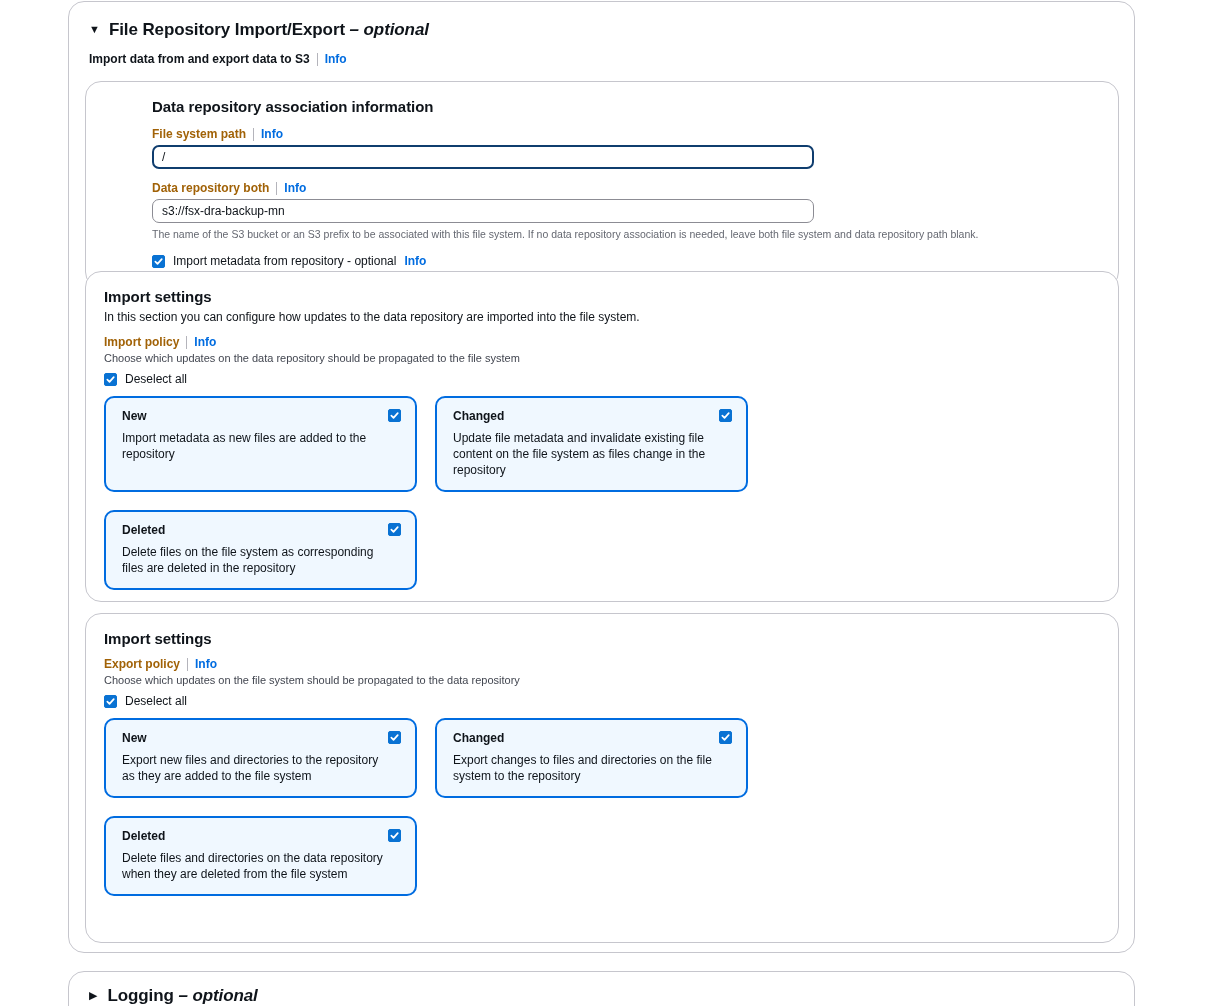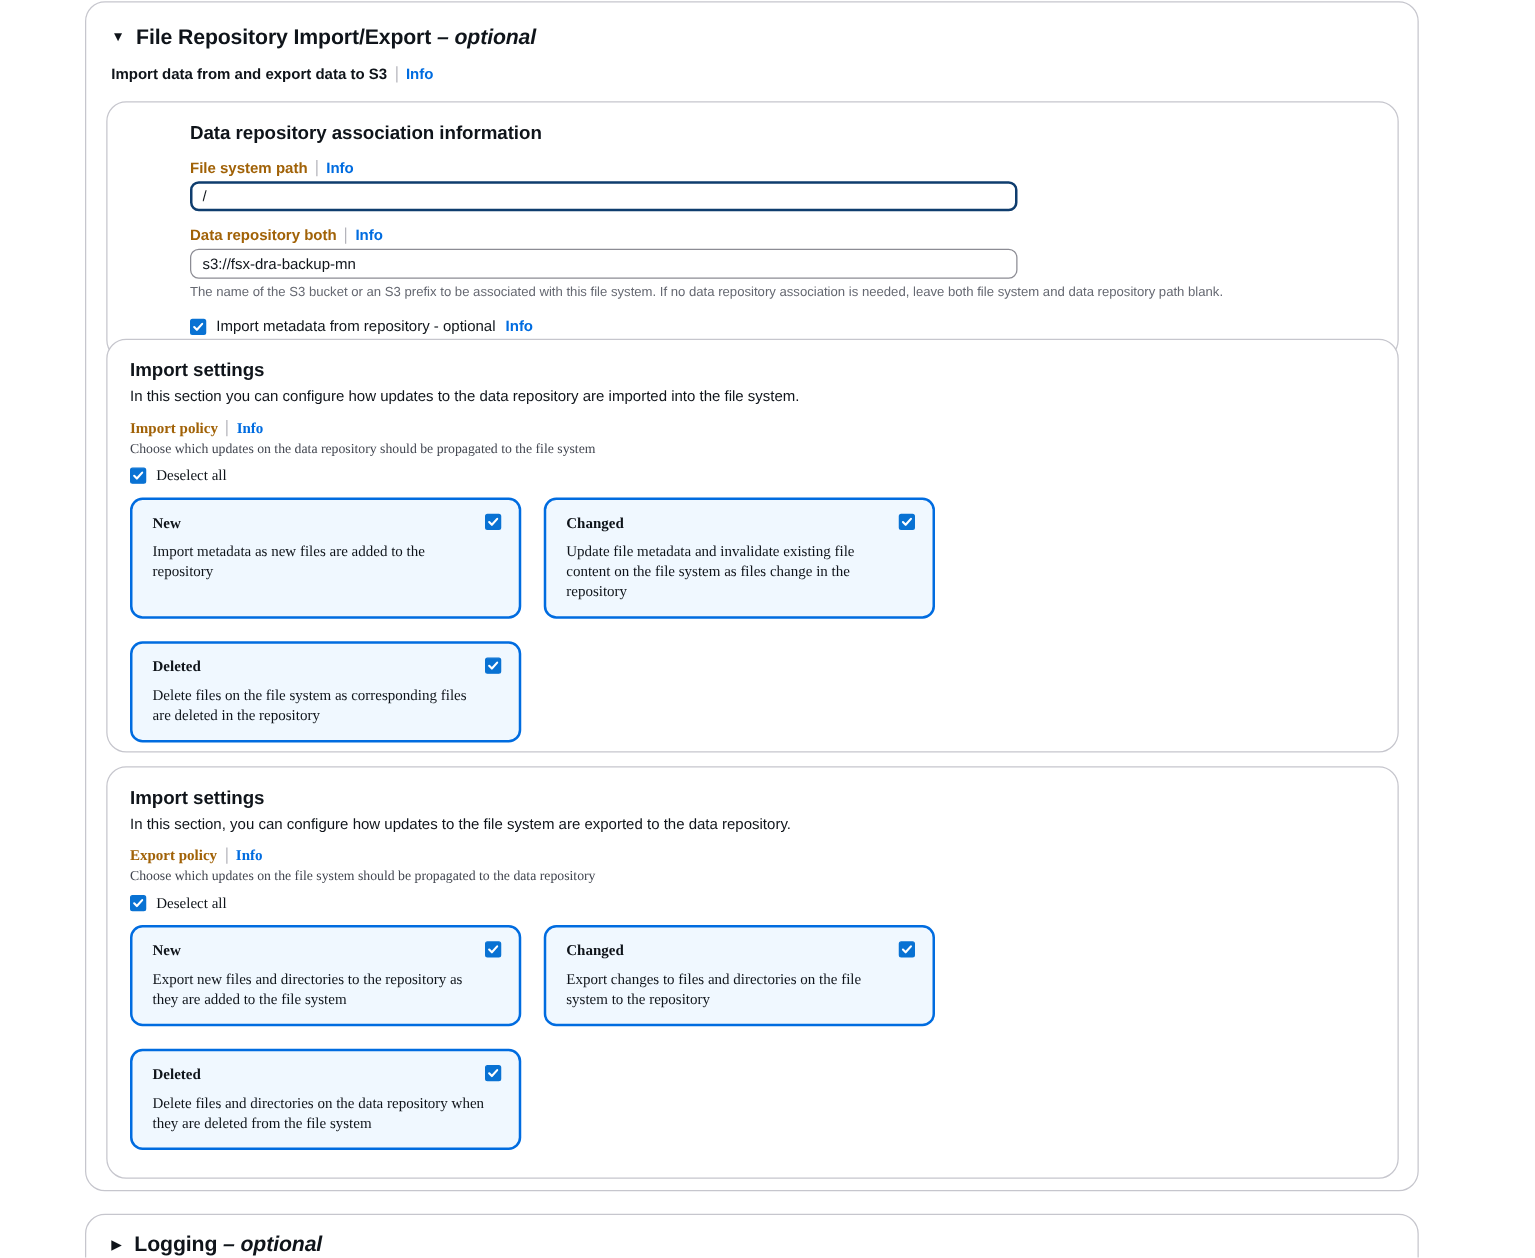--- a/index.html
+++ b/index.html
@@ -156,21 +156,21 @@
     justify-content: center;
     cursor: pointer;
   }
   .cbox svg { display: block; }
   .cb-label {
     font-size: 12px;
     color: #0f141a;
   }
 
   
-  .policy-block { margin-top: 10px; font-family: Liberation Serif, serif; }
+  .policy-block { margin-top: 10px; }
   .policy-label-row {
     display: flex;
     align-items: center;
     gap: 7px;
   }
   .policy-sub {
     margin-top: 2px;
     margin-bottom: 6px;
     font-size: 11px;
     color: #424650;
@@ -338,21 +338,20 @@
               </span>
             </div>
           </div>
         </div>
       </div>
     </div>
 
     <div class="section sec-exp">
       <div class="section-inner">
         <div class="sec-heading">Import settings</div>
-        <div class="sec-desc">In this section, you can configure how updates to the file system are exported to the data repository.</div>
 
         <div class="policy-block">
           <div class="policy-label-row">
             <span class="field-label">Export policy</span>
             <span class="vbar"></span>
             <a class="info-link">Info</a>
           </div>
           <div class="policy-sub">Choose which updates on the file system should be propagated to the data repository</div>
 
           <div class="cbrow">

